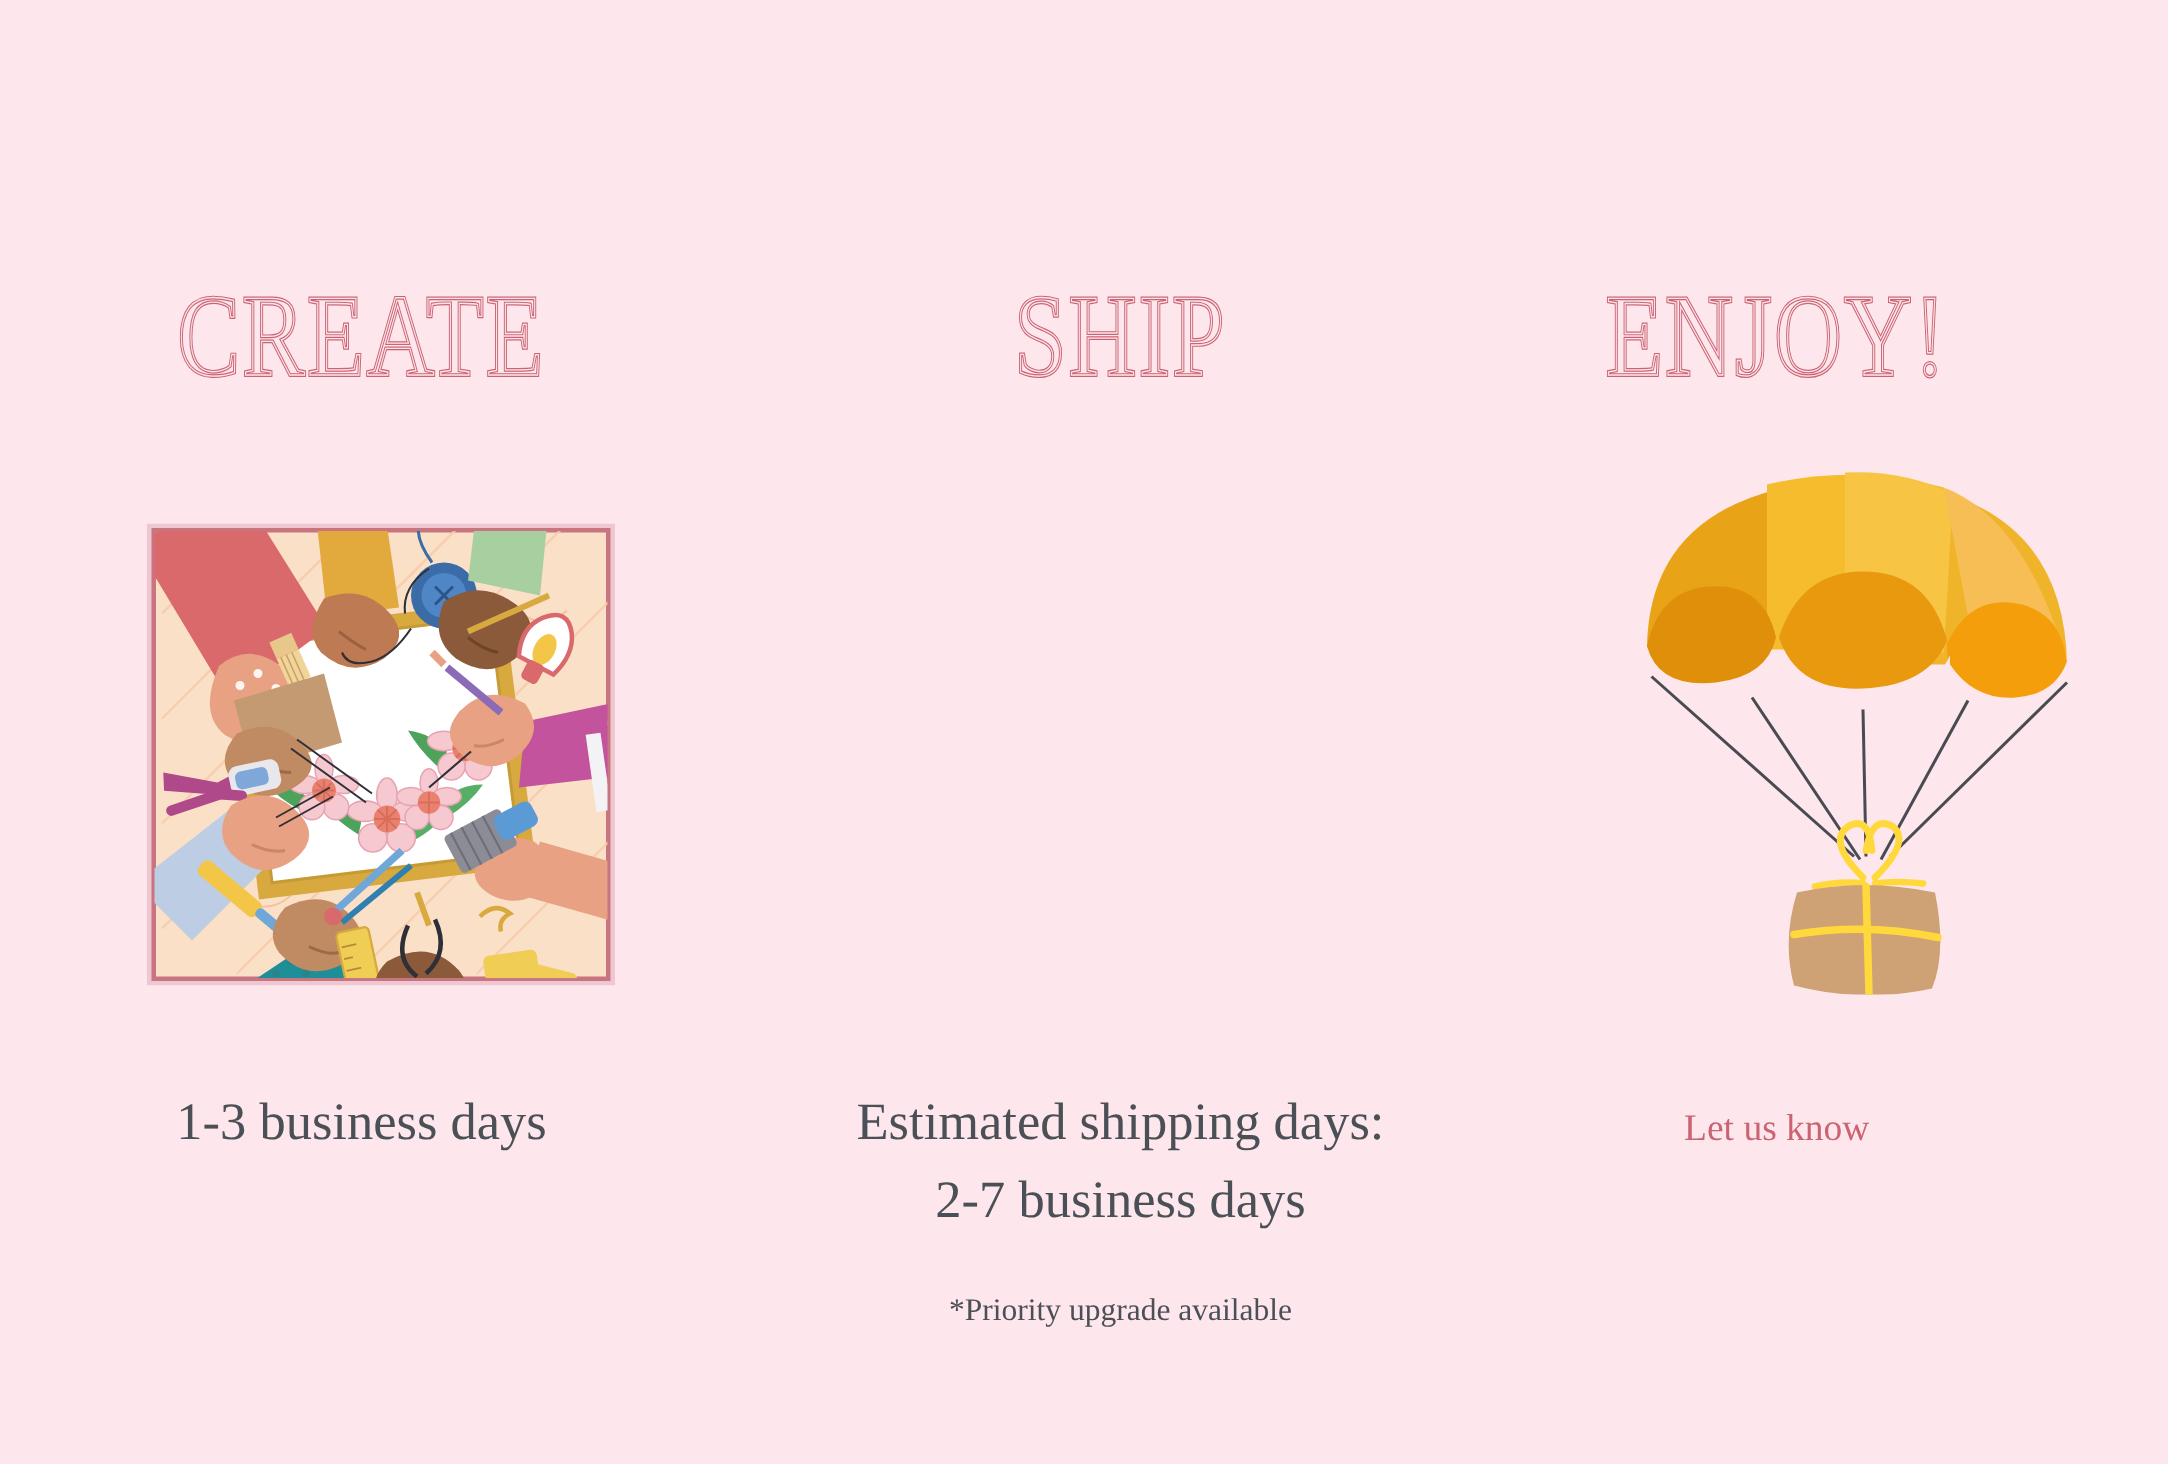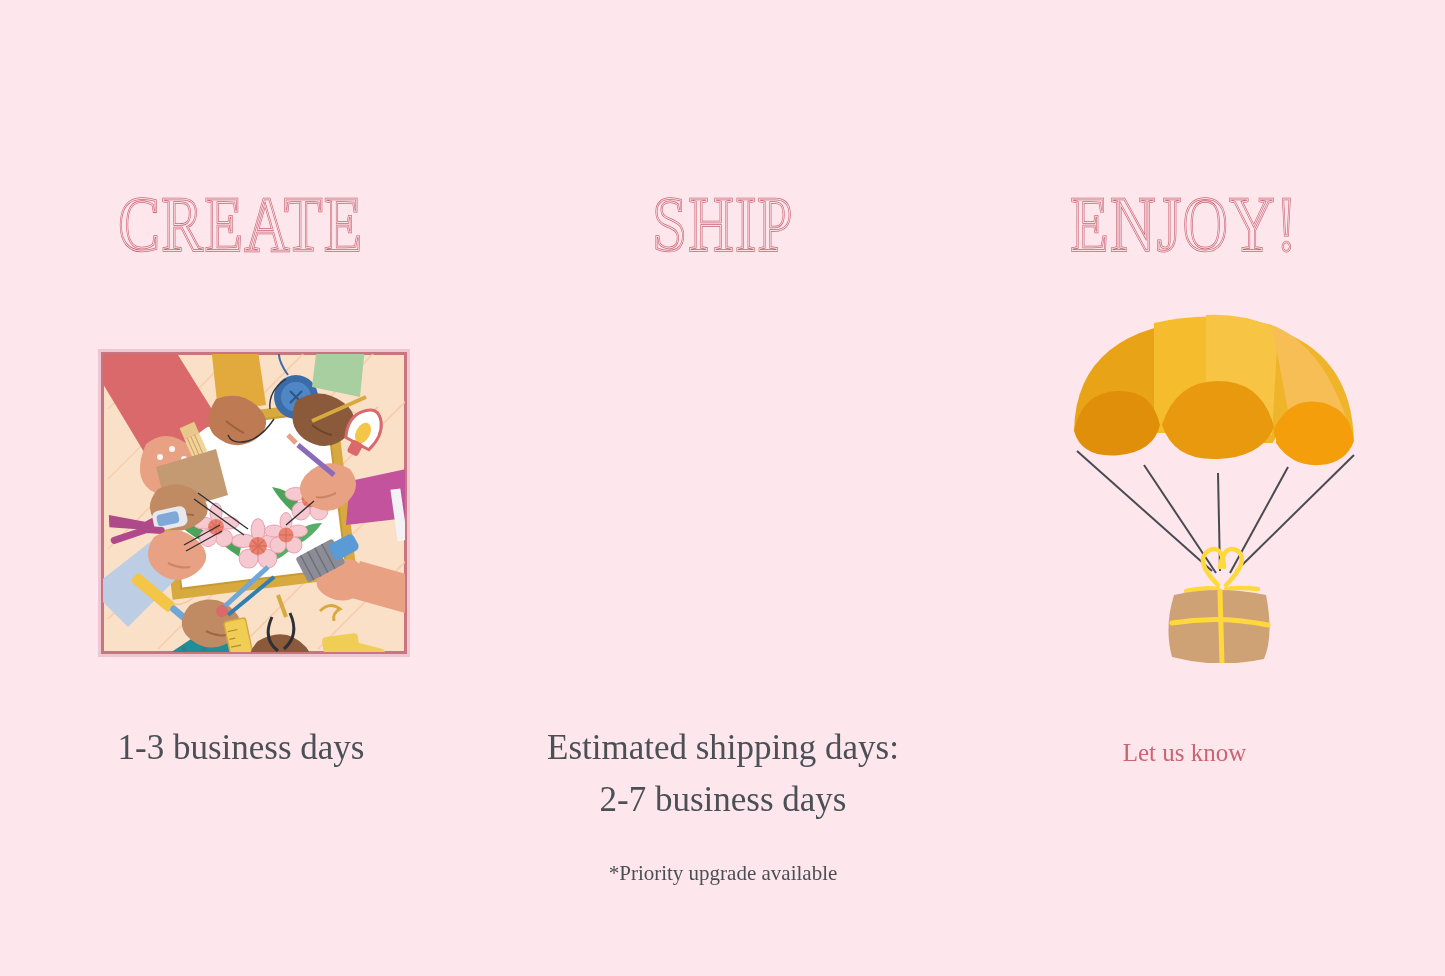--- a/index.html
+++ b/index.html
@@ -8,21 +8,21 @@
     background:#FDE7EC;
     font-family:"Liberation Serif", serif;
     overflow:hidden;
     position:relative;
   }
   .stage{position:relative;width:1445px;height:917px;}
 
   
   .col{position:absolute;top:0;height:976px;}
   #col-create{left:0;width:482px;}
-  #col-ship{left:482px;width:482px;}
+  #col-ship{left:506px;width:482px;}
   #col-enjoy{left:944px;width:481px;}
 
   
   .heading{
     position:absolute;top:184px;width:100%;
     text-align:center;
     font-family:"Liberation Serif", serif;
     font-size:78px;
     line-height:80px;
     letter-spacing:2px;

